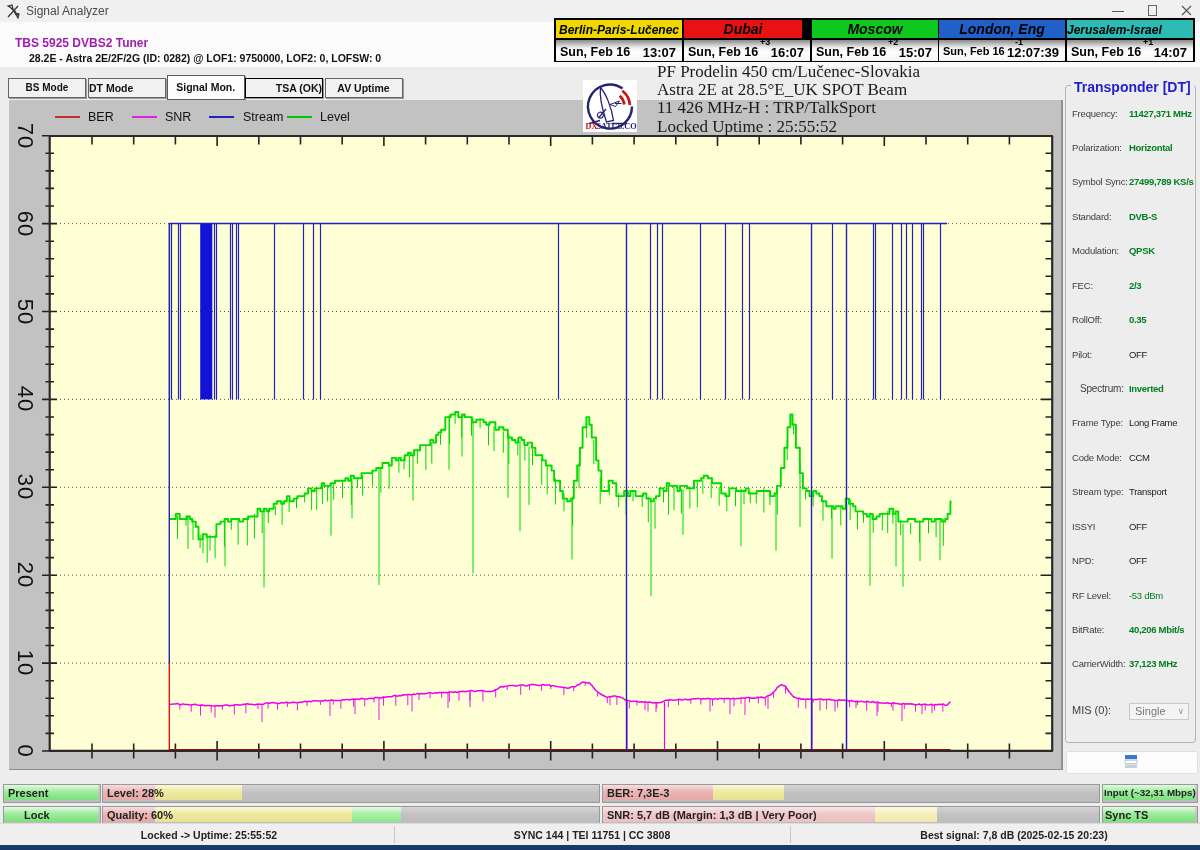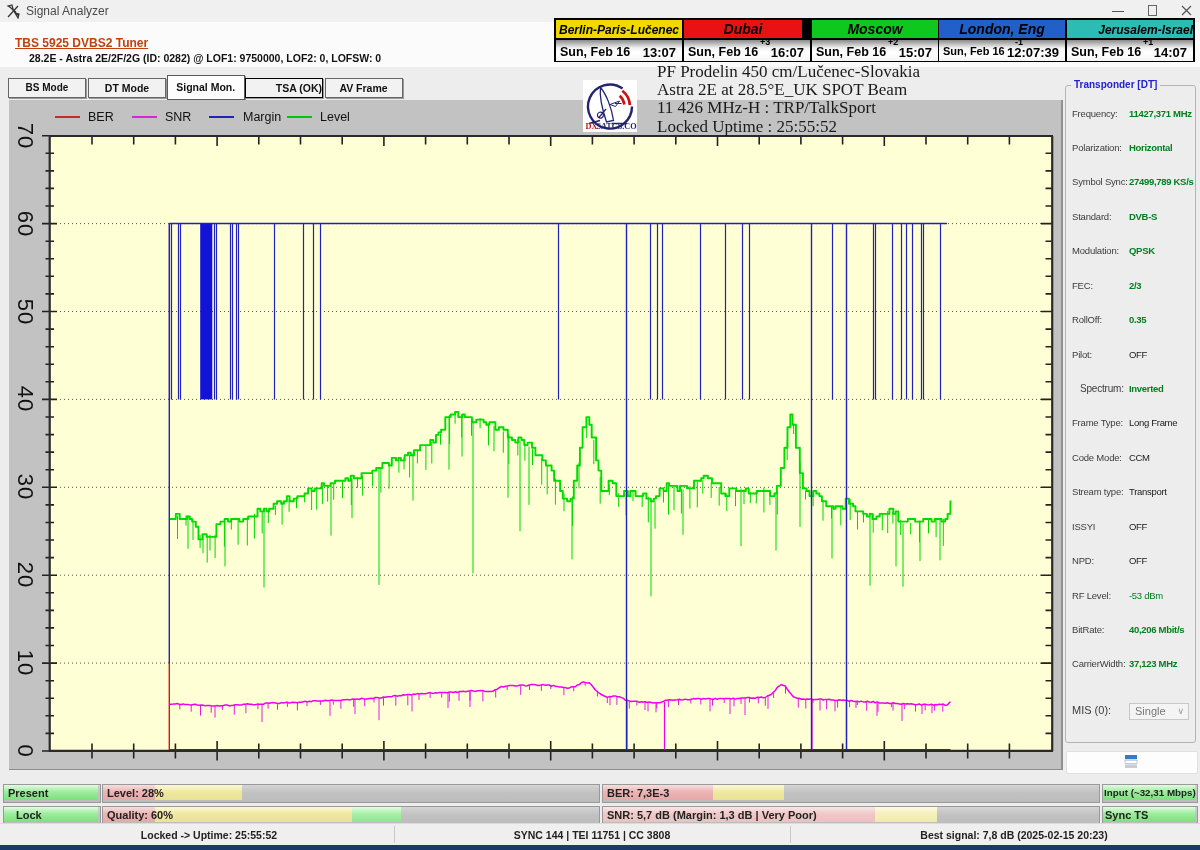--- a/index.html
+++ b/index.html
@@ -14,28 +14,28 @@
  <path d="M2 14 L12 3 M3 3 L13 13 M2 3 L6 2 L7 6 Z M9 10 L13 11 L12 15 Z M7 7 L10 9" stroke="#333" stroke-width="1.2" fill="none"></path>
 </svg>
 <div class="abs" style="left:26px;top:4px;font-size:12px;color:#4a4a4a;">Signal Analyzer</div>
 <div class="abs" style="left:1112px;top:10.5px;width:12px;height:1.5px;background:#555;"></div>
 <div class="abs" style="left:1148px;top:5px;width:7px;height:9px;border:1.6px solid #666;"></div>
 <svg class="abs" style="left:1181px;top:5px" width="11" height="11" viewBox="0 0 11 11">
  <path d="M1 1 L10 10 M10 1 L1 10" stroke="#555" stroke-width="1.2"></path>
 </svg>
 
 <div class="abs" style="left:0;top:22px;width:1200px;height:45px;background:#fbfbfb;"></div>
-<div class="abs b" style="left:15px;top:36px;font-size:12px;color:#c2410c;text-decoration:underline;">TBS 5925 DVBS2 Tuner</div>
+<div class="abs b" style="left:15px;top:36px;font-size:12px;color:#a21caf;">TBS 5925 DVBS2 Tuner</div>
 <div class="abs b" style="left:29px;top:52px;font-size:10.5px;color:#111;">28.2E - Astra 2E/2F/2G (ID: 0282) @ LOF1: 9750000, LOF2: 0, LOFSW: 0</div>
 
 <div class="abs b" style="left:8px;top:78px;width:76px;height:18px;background:#f2f2f2;border:1px solid #666;box-shadow:1px 1px 0 #999;font-size:10px;color:#111;text-align:center;line-height:18px;">BS Mode</div>
-<div class="abs b" style="left:88px;top:78px;width:76px;height:18px;background:#f2f2f2;border:1px solid #666;box-shadow:1px 1px 0 #999;font-size:10.5px;color:#111;text-align:center;line-height:18px;">DT Mode</div>
+<div class="abs b" style="left:88px;top:78px;width:76px;height:18px;background:#f2f2f2;border:1px solid #666;box-shadow:1px 1px 0 #999;font-size:10.5px;color:#111;text-align:left;line-height:18px;">DT Mode</div>
 <div class="abs b" style="left:167px;top:75px;width:75.5px;height:23px;background:#fdfdfd;border:1px solid #5a5a5a;box-shadow:1px 1px 0 #888;font-size:10.5px;color:#111;text-align:center;line-height:23px;">Signal Mon.</div>
 <div class="abs b" style="left:245px;top:78px;width:76px;height:18px;background:#f2f2f2;border:1px solid #000000;box-shadow:1px 1px 0 #999;font-size:10.5px;color:#111;text-align:right;line-height:18px;">TSA (OK)</div>
-<div class="abs b" style="left:324.5px;top:78px;width:76px;height:18px;background:#f2f2f2;border:1px solid #666;box-shadow:1px 1px 0 #999;font-size:10.5px;color:#111;text-align:center;line-height:18px;">AV Frame</div>
+<div class="abs b" style="left:324.5px;top:78px;width:76px;height:18px;background:#f2f2f2;border:1px solid #666;box-shadow:1px 1px 0 #999;font-size:10.5px;color:#111;text-align:center;line-height:18px;">AV Uptime</div>
 
 <div class="abs" style="left:9px;top:100px;width:1052px;height:669px;background:#c2c2c2;border-right:2px solid #909090;border-bottom:1px solid #8c8c8c;"></div>
 <svg class="abs" style="left:9px;top:100px;" width="1052" height="669" viewBox="9 100 1052 669">
  <rect x="50" y="136" width="1003" height="615" fill="#ffffd6"></rect>
  <g transform="translate(0,0)">
 
 <path d="M52 663.1H1052 M52 575.2H1052 M52 487.3H1052 M52 399.4H1052 M52 311.5H1052 M52 223.6H1052" stroke="#555" stroke-width="1" stroke-dasharray="1 3" fill="none"></path>
 <path d="M45.5 733.4H54 M1045.5 733.4H1052 M45.5 715.8H54 M1045.5 715.8H1052 M45.5 698.3H54 M1045.5 698.3H1052 M45.5 680.7H54 M1045.5 680.7H1052 M45.5 645.5H54 M1045.5 645.5H1052 M45.5 627.9H54 M1045.5 627.9H1052 M45.5 610.4H54 M1045.5 610.4H1052 M45.5 592.8H54 M1045.5 592.8H1052 M45.5 557.6H54 M1045.5 557.6H1052 M45.5 540H54 M1045.5 540H1052 M45.5 522.5H54 M1045.5 522.5H1052 M45.5 504.9H54 M1045.5 504.9H1052 M45.5 469.7H54 M1045.5 469.7H1052 M45.5 452.1H54 M1045.5 452.1H1052 M45.5 434.6H54 M1045.5 434.6H1052 M45.5 417H54 M1045.5 417H1052 M45.5 381.8H54 M1045.5 381.8H1052 M45.5 364.2H54 M1045.5 364.2H1052 M45.5 346.7H54 M1045.5 346.7H1052 M45.5 329.1H54 M1045.5 329.1H1052 M45.5 293.9H54 M1045.5 293.9H1052 M45.5 276.3H54 M1045.5 276.3H1052 M45.5 258.8H54 M1045.5 258.8H1052 M45.5 241.2H54 M1045.5 241.2H1052 M45.5 206H54 M1045.5 206H1052 M45.5 188.4H54 M1045.5 188.4H1052 M45.5 170.9H54 M1045.5 170.9H1052 M45.5 153.3H54 M1045.5 153.3H1052 M42 663.1H57 M1041 663.1H1053 M42 575.2H57 M1041 575.2H1053 M42 487.3H57 M1041 487.3H1053 M42 399.4H57 M1041 399.4H1053 M42 311.5H57 M1041 311.5H1053 M42 223.6H57 M1041 223.6H1053 M42 135.7H57 M42 751H57" stroke="#222" stroke-width="1.6" fill="none"></path>
 <path d="M92 743.5V758.5 M92 137V144.5 M133.7 743.5V758.5 M133.7 137V144.5 M175.4 743.5V758.5 M175.4 137V144.5 M217.1 741V760.5 M217.1 137V146 M258.8 743.5V758.5 M258.8 137V144.5 M300.5 743.5V758.5 M300.5 137V144.5 M342.2 743.5V758.5 M342.2 137V144.5 M383.9 741V760.5 M383.9 137V146 M425.6 743.5V758.5 M425.6 137V144.5 M467.3 743.5V758.5 M467.3 137V144.5 M509 743.5V758.5 M509 137V144.5 M550.7 741V760.5 M550.7 137V146 M592.4 743.5V758.5 M592.4 137V144.5 M634.1 743.5V758.5 M634.1 137V144.5 M675.8 743.5V758.5 M675.8 137V144.5 M717.5 741V760.5 M717.5 137V146 M759.2 743.5V758.5 M759.2 137V144.5 M800.9 743.5V758.5 M800.9 137V144.5 M842.6 743.5V758.5 M842.6 137V144.5 M884.3 741V760.5 M884.3 137V146 M926 743.5V758.5 M926 137V144.5 M967.7 743.5V758.5 M967.7 137V144.5 M1009.4 743.5V758.5 M1009.4 137V144.5" stroke="#222" stroke-width="1.6" fill="none"></path>
 <path d="M169.3 749.9H950.5" stroke="#b00b06" stroke-width="1.8" fill="none"></path>
@@ -53,21 +53,21 @@
 
  </g>
  <path d="M49.7 135 V751.5 M49 136 H1053 M1052.2 136 V751 M49 750.9 H1053" stroke="#2a2a2a" stroke-width="2.2" fill="none"></path>
 </svg>
 
 <div class="abs" style="left:55px;top:116px;width:25px;height:2px;background:#c03028;"></div>
 <div class="abs" style="left:88px;top:109.5px;font-size:12.5px;color:#111;">BER</div>
 <div class="abs" style="left:132px;top:116px;width:25px;height:2px;background:#dd22dd;"></div>
 <div class="abs" style="left:165px;top:109.5px;font-size:12.5px;color:#111;">SNR</div>
 <div class="abs" style="left:209px;top:116px;width:25px;height:2px;background:#2222bb;"></div>
-<div class="abs" style="left:243px;top:109.5px;font-size:12.5px;color:#111;">Margin</div>
+<div class="abs" style="left:243px;top:109.5px;font-size:12.5px;color:#111;">Stream</div>
 <div class="abs" style="left:287px;top:116px;width:25px;height:2px;background:#00c800;"></div>
 <div class="abs" style="left:320px;top:109.5px;font-size:12.5px;color:#111;">Level</div>
 
 <div class="abs" style="left:1px;top:112px;width:48px;height:48px;display:flex;align-items:center;justify-content:center;">
     <span style="transform:rotate(90deg);font-size:22px;color:#111;letter-spacing:1px;">70</span>
   </div>
 <div class="abs" style="left:1px;top:200px;width:48px;height:48px;display:flex;align-items:center;justify-content:center;">
     <span style="transform:rotate(90deg);font-size:22px;color:#111;letter-spacing:1px;">60</span>
   </div>
 <div class="abs" style="left:1px;top:288px;width:48px;height:48px;display:flex;align-items:center;justify-content:center;">
@@ -122,28 +122,28 @@
 <div class="abs" style="left:812px;top:20px;width:126px;height:17.5px;background:#0ec81e;text-align:center;"><span class="b" style="font-style:italic;font-size:14px;color:#000;line-height:18px;">Moscow</span></div>
 <div class="abs" style="left:812px;top:39.5px;width:126px;height:21px;background:linear-gradient(#8a8a8a,#f2f2f2 38%,#ffffff 60%,#f4f4f4);"></div>
 <div class="abs b" style="left:816px;top:45px;font-size:12.5px;color:#000;">Sun, Feb 16</div>
 <div class="abs b" style="left:888px;top:37px;font-size:9px;color:#000;">+2</div>
 <div class="abs b" style="left:812px;top:44.5px;width:120px;text-align:right;font-size:13px;color:#000;">15:07</div>
 <div class="abs" style="left:939px;top:20px;width:126px;height:17.5px;background:#2060c8;text-align:center;"><span class="b" style="font-style:italic;font-size:14px;color:#000;line-height:18px;">London, Eng</span></div>
 <div class="abs" style="left:939px;top:39.5px;width:126px;height:21px;background:linear-gradient(#8a8a8a,#f2f2f2 38%,#ffffff 60%,#f4f4f4);"></div>
 <div class="abs b" style="left:943px;top:45px;font-size:11px;color:#000;">Sun, Feb 16</div>
 <div class="abs b" style="left:1015px;top:37px;font-size:9px;color:#000;">-1</div>
 <div class="abs b" style="left:939px;top:44.5px;width:120px;text-align:right;font-size:13px;color:#000;">12:07:39</div>
-<div class="abs" style="left:1067px;top:20px;width:126px;height:17.5px;background:#2cbcb4;text-align:right;"><span class="b" style="font-style:italic;font-size:12px;color:#000;line-height:18px;">Jerusalem-Israel</span></div>
+<div class="abs" style="left:1067px;top:20px;width:126px;height:17.5px;background:#2cbcb4;text-align:left;"><span class="b" style="font-style:italic;font-size:12px;color:#000;line-height:18px;">Jerusalem-Israel</span></div>
 <div class="abs" style="left:1067px;top:39.5px;width:126px;height:21px;background:linear-gradient(#8a8a8a,#f2f2f2 38%,#ffffff 60%,#f4f4f4);"></div>
 <div class="abs b" style="left:1071px;top:45px;font-size:12.5px;color:#000;">Sun, Feb 16</div>
 <div class="abs b" style="left:1143px;top:37px;font-size:9px;color:#000;">+1</div>
 <div class="abs b" style="left:1067px;top:44.5px;width:120px;text-align:right;font-size:13px;color:#000;">14:07</div>
 
 <div class="abs" style="left:1065px;top:85px;width:129px;height:656px;border:1px solid #b4b4b4;border-radius:3px;"></div>
-<div class="abs b" style="left:1071px;top:79px;background:#ededed;padding:0 3px;font-size:10px;color:#2222cc;">Transponder [DT]</div>
+<div class="abs b" style="left:1071px;top:79px;background:#ededed;padding:0 3px;font-size:14px;color:#2222cc;">Transponder [DT]</div>
 <div class="abs" style="left:1072px;top:107.5px;font-size:9.5px;letter-spacing:-0.2px;color:#3c3c3c;white-space:nowrap;">Frequency:</div>
 <div class="abs" style="left:1129px;top:107.5px;font-size:9.5px;letter-spacing:-0.3px;font-weight:bold;color:#008020;white-space:nowrap;">11427,371 MHz</div>
 <div class="abs" style="left:1072px;top:141.9px;font-size:9.5px;letter-spacing:-0.2px;color:#3c3c3c;white-space:nowrap;">Polarization:</div>
 <div class="abs" style="left:1129px;top:141.9px;font-size:9.5px;letter-spacing:-0.3px;font-weight:bold;color:#008020;white-space:nowrap;">Horizontal</div>
 <div class="abs" style="left:1072px;top:176.4px;font-size:9.5px;letter-spacing:-0.2px;color:#3c3c3c;white-space:nowrap;">Symbol Sync:</div>
 <div class="abs" style="left:1129px;top:176.4px;font-size:9.5px;letter-spacing:-0.3px;font-weight:bold;color:#008020;white-space:nowrap;">27499,789 KS/s</div>
 <div class="abs" style="left:1072px;top:210.8px;font-size:9.5px;letter-spacing:-0.2px;color:#3c3c3c;white-space:nowrap;">Standard:</div>
 <div class="abs" style="left:1129px;top:210.8px;font-size:9.5px;letter-spacing:-0.3px;font-weight:bold;color:#008020;white-space:nowrap;">DVB-S</div>
 <div class="abs" style="left:1072px;top:245.2px;font-size:9.5px;letter-spacing:-0.2px;color:#3c3c3c;white-space:nowrap;">Modulation:</div>
 <div class="abs" style="left:1129px;top:245.2px;font-size:9.5px;letter-spacing:-0.3px;font-weight:bold;color:#008020;white-space:nowrap;">QPSK</div>
@@ -189,21 +189,21 @@
 <div class="abs b" style="left:107px;top:787px;font-size:11px;color:#222;white-space:nowrap;">Level: 28%</div>
 <div class="abs" style="left:602px;top:784px;width:496px;height:17px;background:linear-gradient(#d4d4d4,#c2c2c2 45%,#bcbcbc);border:1px solid #999;"></div>
 <div class="abs" style="left:603px;top:785px;width:110px;height:15px;background:linear-gradient(#f6dede,#ecb4b4 45%,#e6a8a8);"></div>
 <div class="abs" style="left:713px;top:785px;width:71px;height:15px;background:linear-gradient(#fbf9d8,#efe9a0 45%,#e8e296);"></div>
 <div class="abs b" style="left:607px;top:787px;font-size:11px;color:#222;white-space:nowrap;">BER: 7,3E-3</div>
 <div class="abs" style="left:1102px;top:784px;width:94px;height:17px;background:linear-gradient(#d4d4d4,#c2c2c2 45%,#bcbcbc);border:1px solid #999;"></div>
 <div class="abs" style="left:1103px;top:785px;width:92px;height:15px;background:linear-gradient(#e2fbe2,#9dec9d 45%,#7ce07c);"></div>
 <div class="abs b" style="left:1104px;top:787px;font-size:9.8px;color:#222;white-space:nowrap;">Input (~32,31 Mbps)</div>
 <div class="abs" style="left:3px;top:806px;width:96px;height:17px;background:linear-gradient(#d4d4d4,#c2c2c2 45%,#bcbcbc);border:1px solid #999;"></div>
 <div class="abs" style="left:4px;top:807px;width:94px;height:15px;background:linear-gradient(#e2fbe2,#9dec9d 45%,#7ce07c);"></div>
-<div class="abs b" style="left:16px;top:809px;font-size:11px;color:#222;white-space:nowrap;">Lock</div>
+<div class="abs b" style="left:24px;top:809px;font-size:11px;color:#222;white-space:nowrap;">Lock</div>
 <div class="abs" style="left:102px;top:806px;width:496px;height:17px;background:linear-gradient(#d4d4d4,#c2c2c2 45%,#bcbcbc);border:1px solid #999;"></div>
 <div class="abs" style="left:103px;top:807px;width:52px;height:15px;background:linear-gradient(#f6dede,#ecb4b4 45%,#e6a8a8);"></div>
 <div class="abs" style="left:155px;top:807px;width:198px;height:15px;background:linear-gradient(#fbf9d8,#efe9a0 45%,#e8e296);"></div>
 <div class="abs" style="left:352px;top:807px;width:49px;height:15px;background:linear-gradient(#e2fbe2,#a8f0a8 45%,#8ce68c);"></div>
 <div class="abs b" style="left:107px;top:809px;font-size:11px;color:#222;white-space:nowrap;">Quality: 60%</div>
 <div class="abs" style="left:602px;top:806px;width:496px;height:17px;background:linear-gradient(#d4d4d4,#c2c2c2 45%,#bcbcbc);border:1px solid #999;"></div>
 <div class="abs" style="left:603px;top:807px;width:272px;height:15px;background:linear-gradient(#f8e6e6,#f0c8c8 45%,#ecc0c0);"></div>
 <div class="abs" style="left:875px;top:807px;width:62px;height:15px;background:linear-gradient(#fcfae0,#f5efbc 45%,#f0eab0);"></div>
 <div class="abs b" style="left:607px;top:809px;font-size:11px;color:#222;white-space:nowrap;">SNR: 5,7 dB (Margin: 1,3 dB | Very Poor)</div>
 <div class="abs" style="left:1102px;top:806px;width:94px;height:17px;background:linear-gradient(#d4d4d4,#c2c2c2 45%,#bcbcbc);border:1px solid #999;"></div>

